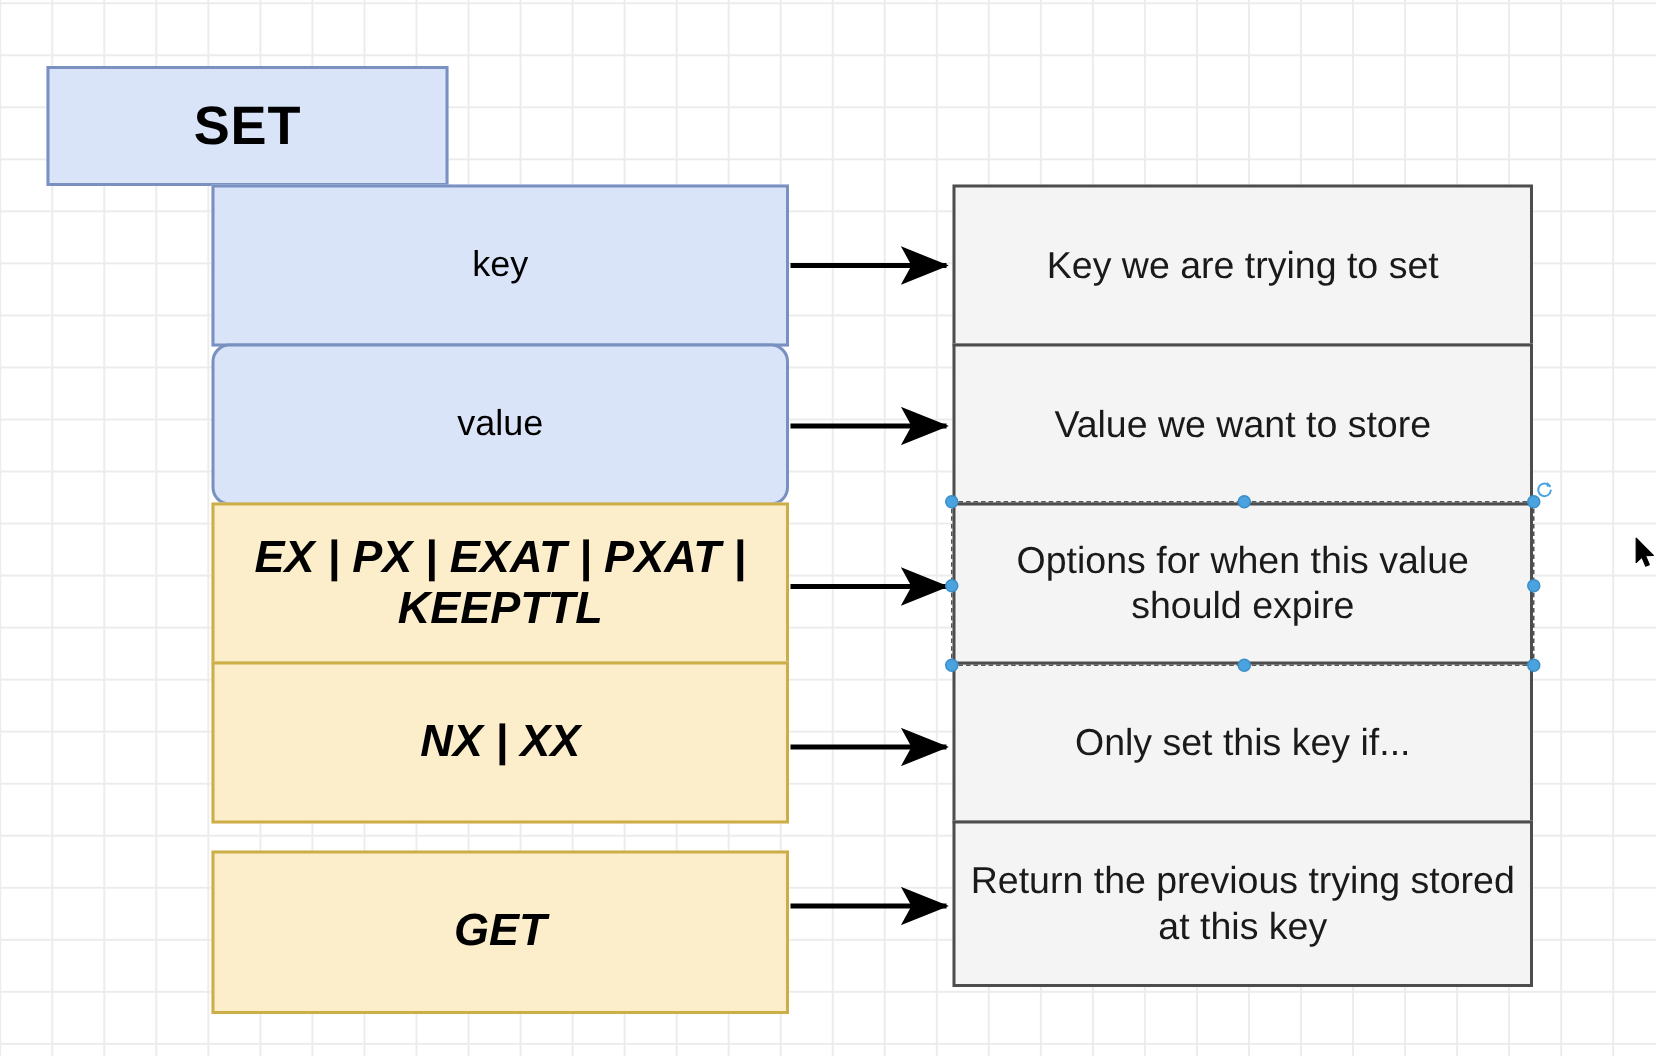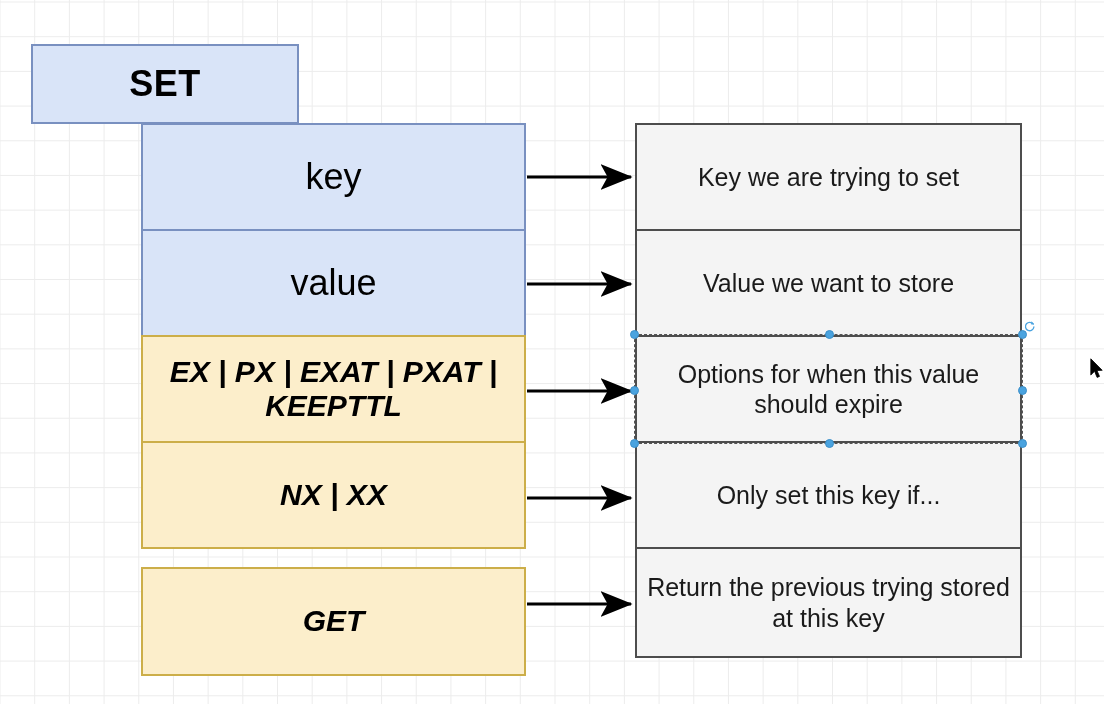--- a/index.html
+++ b/index.html
@@ -60,33 +60,33 @@
     box-sizing: border-box;
     display: flex;
     align-items: center;
     justify-content: center;
     text-align: center;
     color: #000000;
   }
   .param.blue {
     background: #d9e4f8;
     border: 2px solid #7990c0;
-    font-size: 36px;
+    font-size: 24px;
     line-height: 1.12;
   }
   .param.yellow {
     background: #fceecb;
     border: 2px solid #ccae49;
     font-style: italic;
     font-weight: bold;
     font-size: 30px;
     line-height: 1.15;
   }
   .p-key    { top: 0px;   height: 108px; }
-  .p-value  { top: 106px; height: 108px; }
+  .p-value  { top: 106px; height: 108px; border-radius: 12px; }
   .p-expire { top: 212px; height: 108px; }
   .p-nxxx   { top: 318px; height: 108px; }
   .p-get    { top: 444px; height: 109px; }
 
   
   .desc-col {
     position: absolute;
     left: 635px;
     top: 123px;
     width: 387px;

